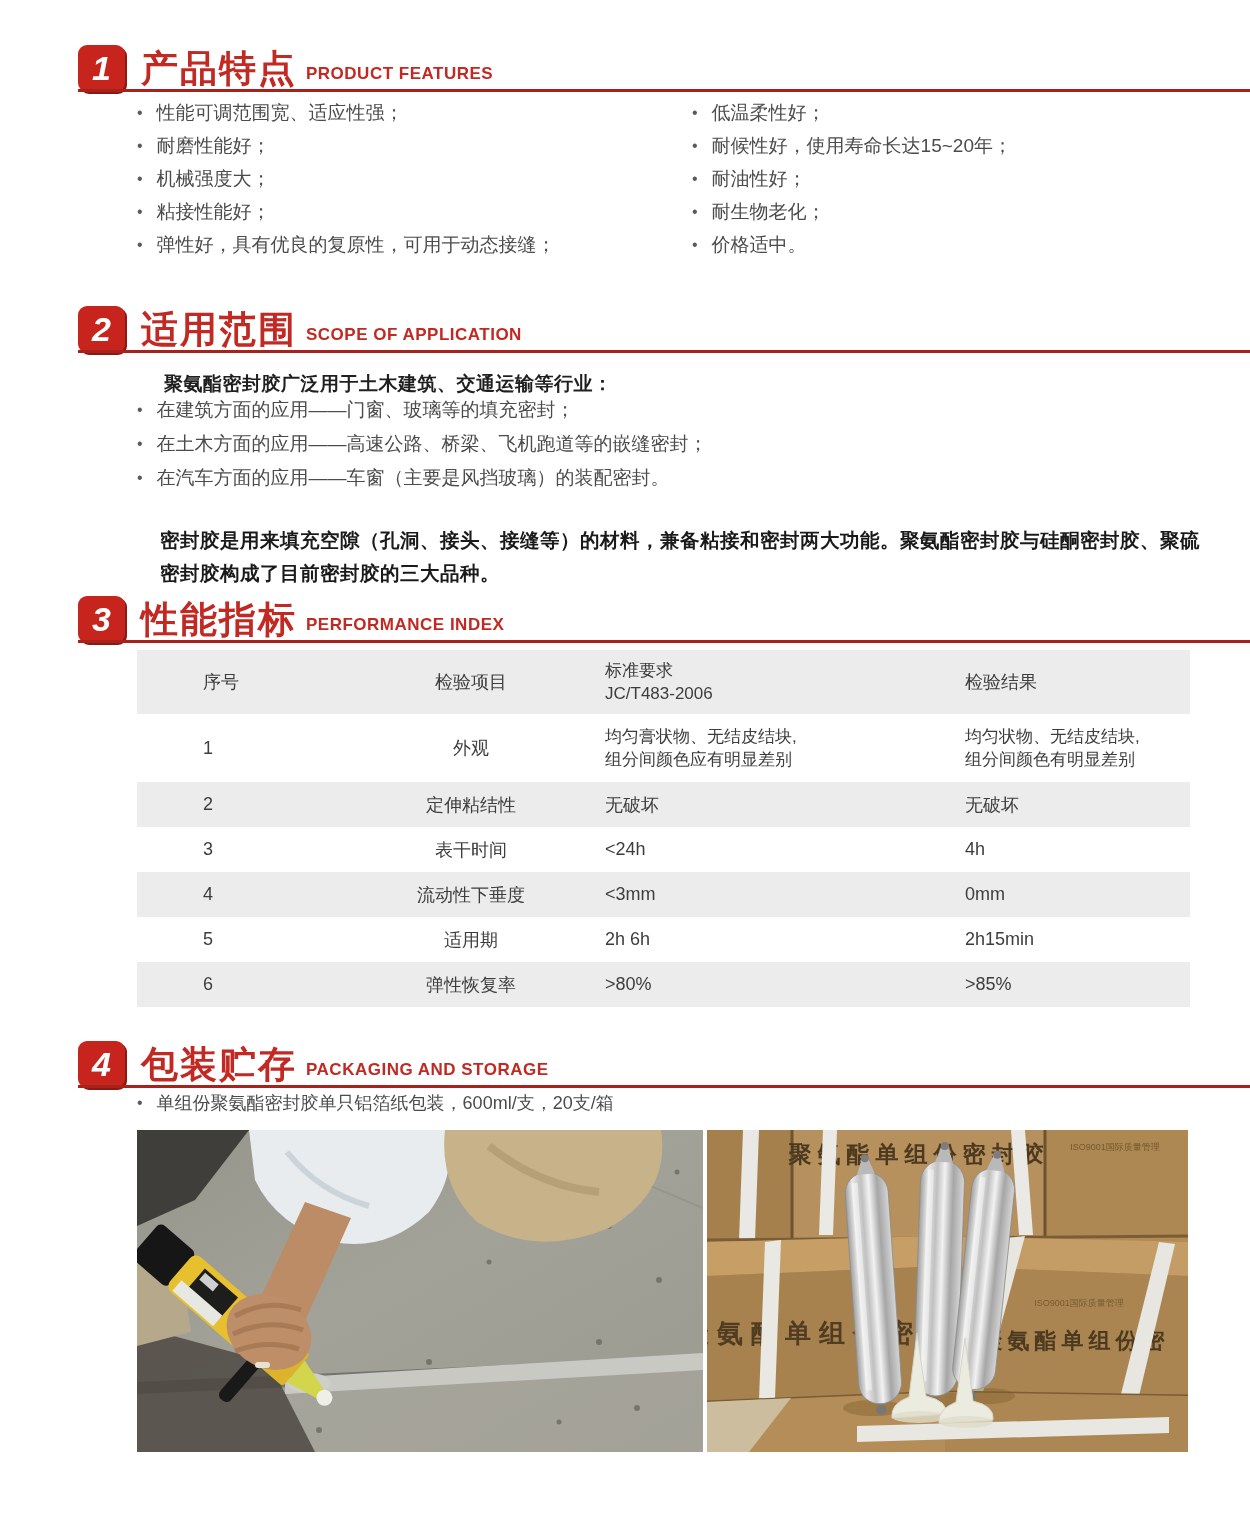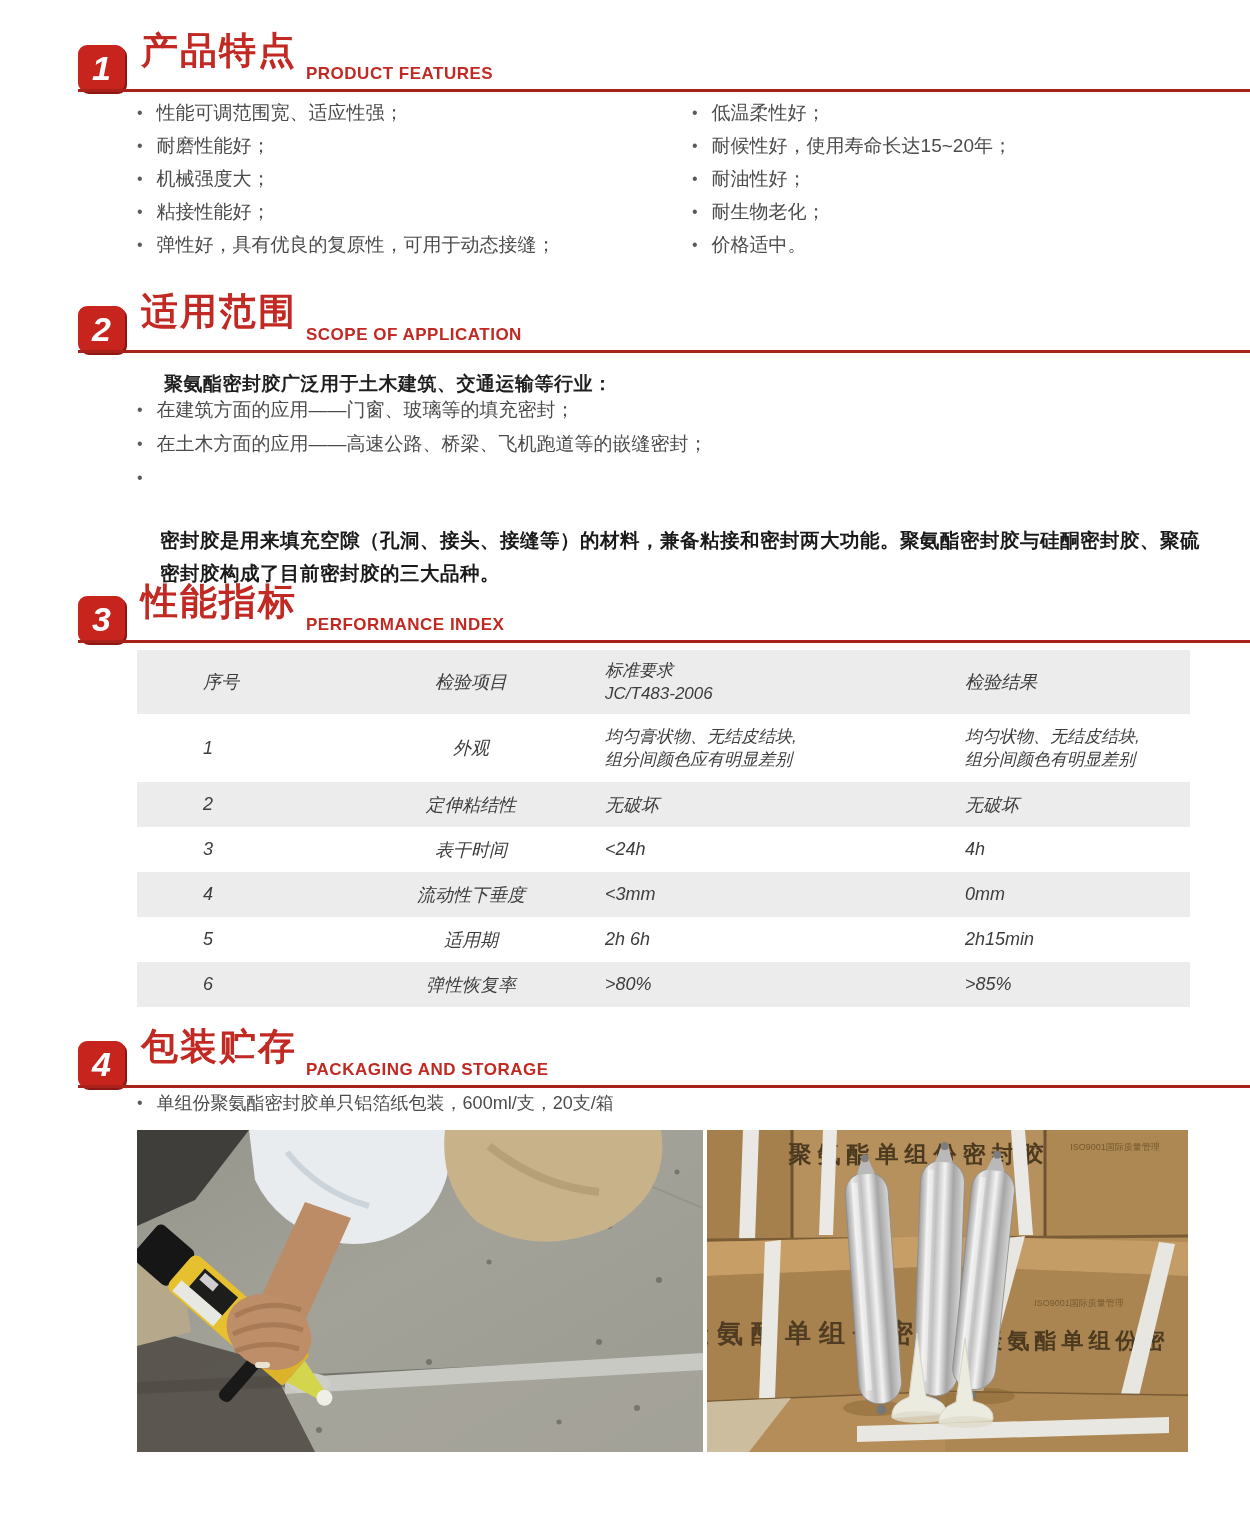--- a/index.html
+++ b/index.html
@@ -10,37 +10,37 @@
   }
   
   .sec-header{position:absolute;left:78px;right:0;height:50px;display:flex;align-items:flex-end;}
   .sec-line{position:absolute;left:0;right:0;bottom:0;height:3px;background:#a8221b;}
   .sec-num{
     width:47px;height:47px;border-radius:9px;background:#c8241e;
     color:#fff;font-weight:bold;font-style:italic;font-size:34px;
     display:flex;align-items:center;justify-content:center;
     box-shadow:2px 2px 0 #8d1712;margin-right:16px;flex:0 0 auto;
   }
-  .sec-title{font-size:37px;font-weight:bold;color:#c22923;letter-spacing:2px;line-height:1;padding-bottom:23px;}
+  .sec-title{font-size:37px;font-weight:bold;color:#c22923;letter-spacing:2px;line-height:1;padding-bottom:5px;}
   .sec-sub{font-size:17px;font-weight:bold;color:#c22923;margin-left:9px;padding-bottom:8px;letter-spacing:.5px;}
   
   .blist{position:absolute;margin:0;padding:0;list-style:none;}
   .blist li{display:flex;font-size:19px;color:#4b4b4b;margin-bottom:13px;line-height:20px;}
   .blist .dot{color:#5a5a5a;margin-right:14px;flex:0 0 auto;font-size:16px;line-height:20px;}
   
   .scope-intro{position:absolute;left:164px;top:371px;font-size:19px;font-weight:bold;color:#1f1f1f;letter-spacing:.5px;}
   .scope-list{top:400px;left:137px;width:1060px;}
   .scope-list li{margin-bottom:14px;}
   .scope-conclusion{
     position:absolute;left:160px;top:503px;width:1045px;
     font-size:19.5px;font-weight:bold;color:#1a1a1a;line-height:33px;letter-spacing:.5px;margin-top:21px;
   }
   
   .ptable{position:absolute;left:137px;top:650px;width:1053px;font-size:18px;color:#3d3d3d;}
-  .trow{display:grid;grid-template-columns:205px 228px 360px 1fr;align-items:center;font-style:italic;}
+  .trow{display:grid;grid-template-columns:205px 228px 360px 1fr;align-items:center;}
   .trow.gray{background:#ececec;}
   .trow .c1{padding-left:66px;}
   .trow .c2{padding-left:30px;text-align:center;}
   .trow .c3{padding-left:35px;}
   .trow .c4{padding-left:35px;}
   .thead{min-height:64px;}
   .r-tall{min-height:68px;}
   .r-std{min-height:45px;}
   .ml{white-space:pre-line;font-size:17px;line-height:23px;}
   
@@ -124,20 +124,21 @@
     <li>
         <span class="dot">•</span>
         <span>在建筑方面的应用——门窗、玻璃等的填充密封；</span>
       </li>
     <li>
         <span class="dot">•</span>
         <span>在土木方面的应用——高速公路、桥梁、飞机跑道等的嵌缝密封；</span>
       </li>
     <li>
         <span class="dot">•</span>
+        <span>在汽车方面的应用——车窗（主要是风挡玻璃）的装配密封。</span>
       </li>
   </ul>
 
   <div class="scope-conclusion">密封胶是用来填充空隙（孔洞、接头、接缝等）的材料，兼备粘接和密封两大功能。聚氨酯密封胶与硅酮密封胶、聚硫密封胶构成了目前密封胶的三大品种。</div>
 
   <div class="sec-header" style="top:593px;">
     <div class="sec-num">3</div>
     <div class="sec-title">性能指标</div>
     <div class="sec-sub">PERFORMANCE INDEX</div>
     <div class="sec-line"></div>

